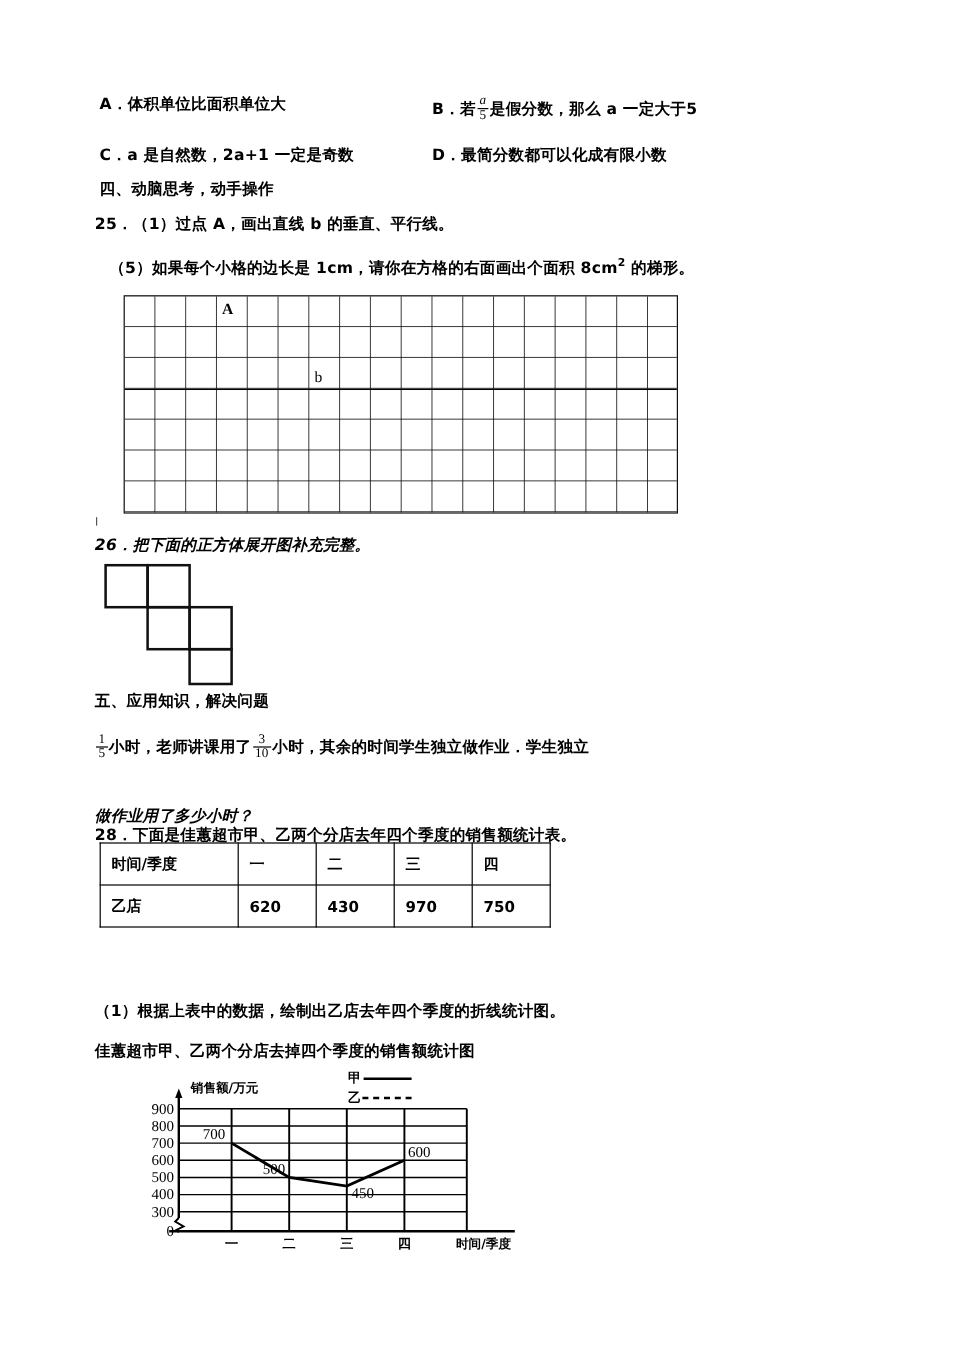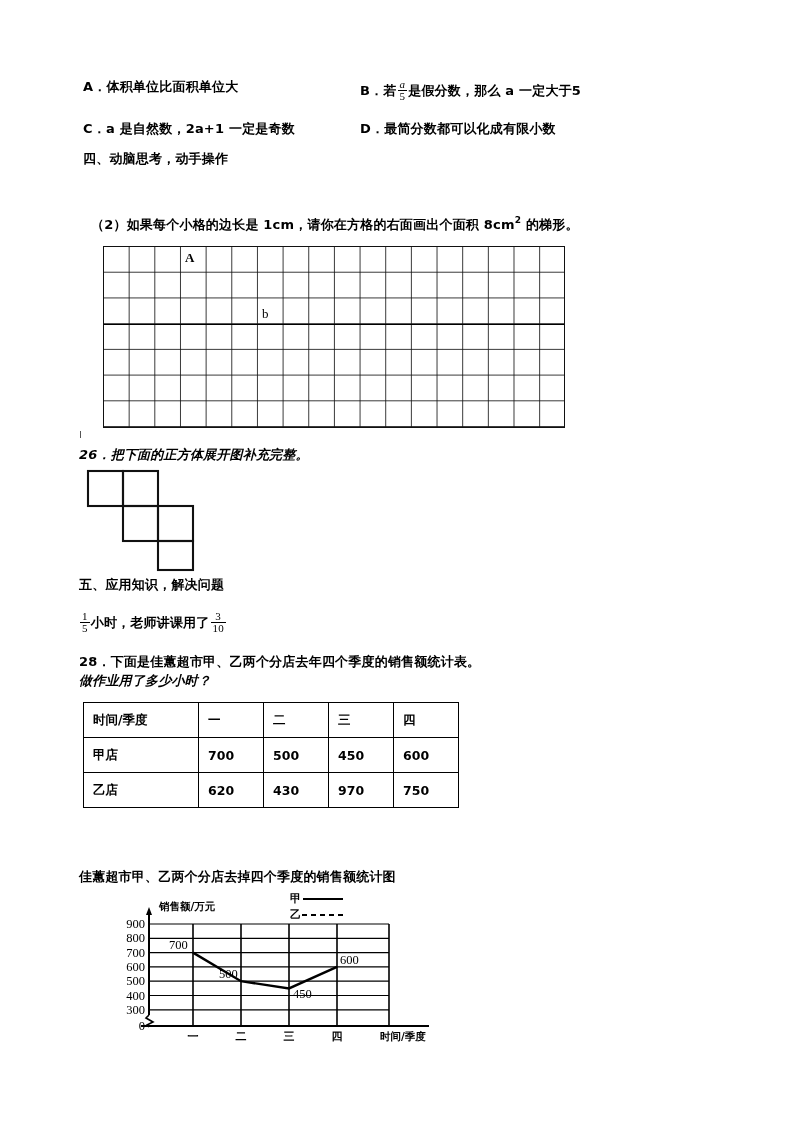--- a/index.html
+++ b/index.html
@@ -155,23 +155,24 @@
   <div class="line" style="left:36px; top:122px;">
     <span class="cjk">C．</span><span class="cjk">a 是自然数，2a+1 一定是奇数</span>
   </div>
 
   <div class="line" style="left:313px; top:122px;">
     <span class="cjk">D．</span><span class="cjk">最简分数都可以化成有限小数</span>
   </div>
 
   <div class="line cjk" style="left:36px; top:152px;">四、动脑思考，动手操作</div>
 
+  <div class="line cjk" style="left:32px; top:181px;">25．（1）过点 A，画出直线 b 的垂直、平行线。</div>
 
   <div class="line" style="left:44px; top:216px;">
-    <span class="cjk">（2）如果每个小格的边长是 1cm，请你在方格的右面画出个面积 8cm</span><span class="cjk txt-sup">2</span><span class="cjk"> 的梯形。</span>
+    <span class="cjk">（5）如果每个小格的边长是 1cm，请你在方格的右面画出个面积 8cm</span><span class="cjk txt-sup">2</span><span class="cjk"> 的梯形。</span>
   </div>
 
   <div id="grid-figure">
     <div class="gcell-layer"></div>
     <div class="line-b"></div>
     <div class="pt-A">A</div>
     <div class="lbl-b">b</div>
   </div>
   <div class="edge-tick"></div>
 
@@ -189,52 +190,46 @@
 
   <div class="line cjk" style="left:32px; top:578px;">五、应用知识，解决问题</div>
 
   <div class="line" style="left:32px; top:612px;">
     <span class="frac upright">
         <span class="num">1</span>
         <span class="den">5</span>
       </span><span class="cjk">小时，老师讲课用了</span><span class="frac upright">
         <span class="num">3</span>
         <span class="den">10</span>
-      </span>
+      </span><span class="cjk">小时，其余的时间学生独立做作业．学生独立</span>
   </div>
   <div class="line cjk" style="left:32px; top:674px;font-style:italic;">做作业用了多少小时？</div>
 
-  <div class="line cjk" style="left:32px; top:655px;">28．下面是佳蕙超市甲、乙两个分店去年四个季度的销售额统计表。</div>
+  <div class="line cjk" style="left:32px; top:690px;">28．下面是佳蕙超市甲、乙两个分店去年四个季度的销售额统计表。</div>
 
   <table id="sales-table">
     <tbody>
         <tr>
       <th class="rowhead">时间/季度</th>
       <th class="val">一</th>
       <th class="val">二</th>
       <th class="val">三</th>
       <th class="val">四</th>
     </tr>
     <tr>
-      <td class="rowhead">甲店</td>
-      <td class="val">700</td>
-      <td class="val">500</td>
-      <td class="val">450</td>
-      <td class="val">600</td>
-    </tr>
-    <tr>
       <td class="rowhead">乙店</td>
       <td class="val">620</td>
       <td class="val">430</td>
       <td class="val">970</td>
       <td class="val">750</td>
     </tr>
   </tbody>
     </table>
 
+  <div class="line cjk" style="left:32px; top:837px;">（1）根据上表中的数据，绘制出乙店去年四个季度的折线统计图。</div>
   <div class="line cjk" style="left:32px; top:870px;">佳蕙超市甲、乙两个分店去掉四个季度的销售额统计图</div>
 
   <div id="chart-wrap">
     <svg width="360" height="165" viewBox="0 0 360 165">
 
       <g stroke="#000" stroke-width="1.2">
         <line x1="72" y1="31" x2="312" y2="31"></line>
         <line x1="72" y1="45.3" x2="312" y2="45.3"></line>
         <line x1="72" y1="59.6" x2="312" y2="59.6"></line>
         <line x1="72" y1="73.9" x2="312" y2="73.9"></line>

